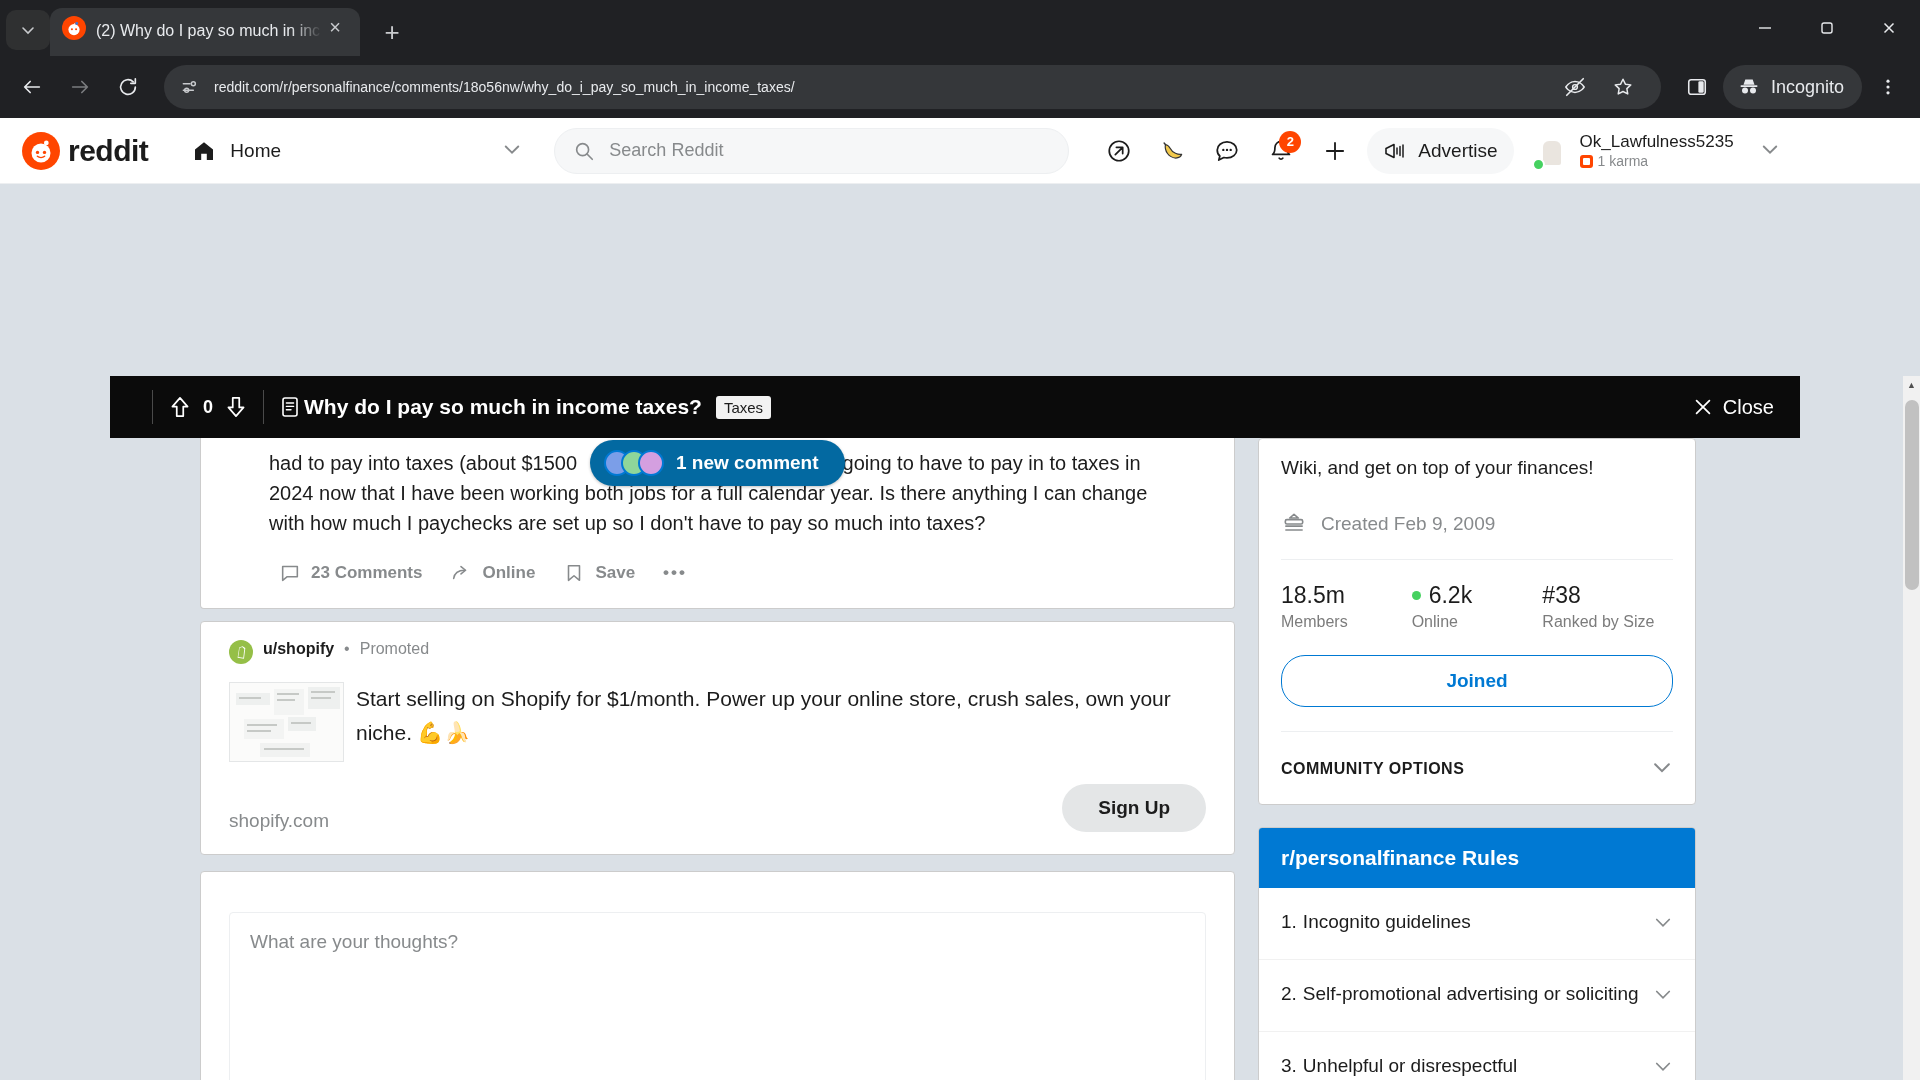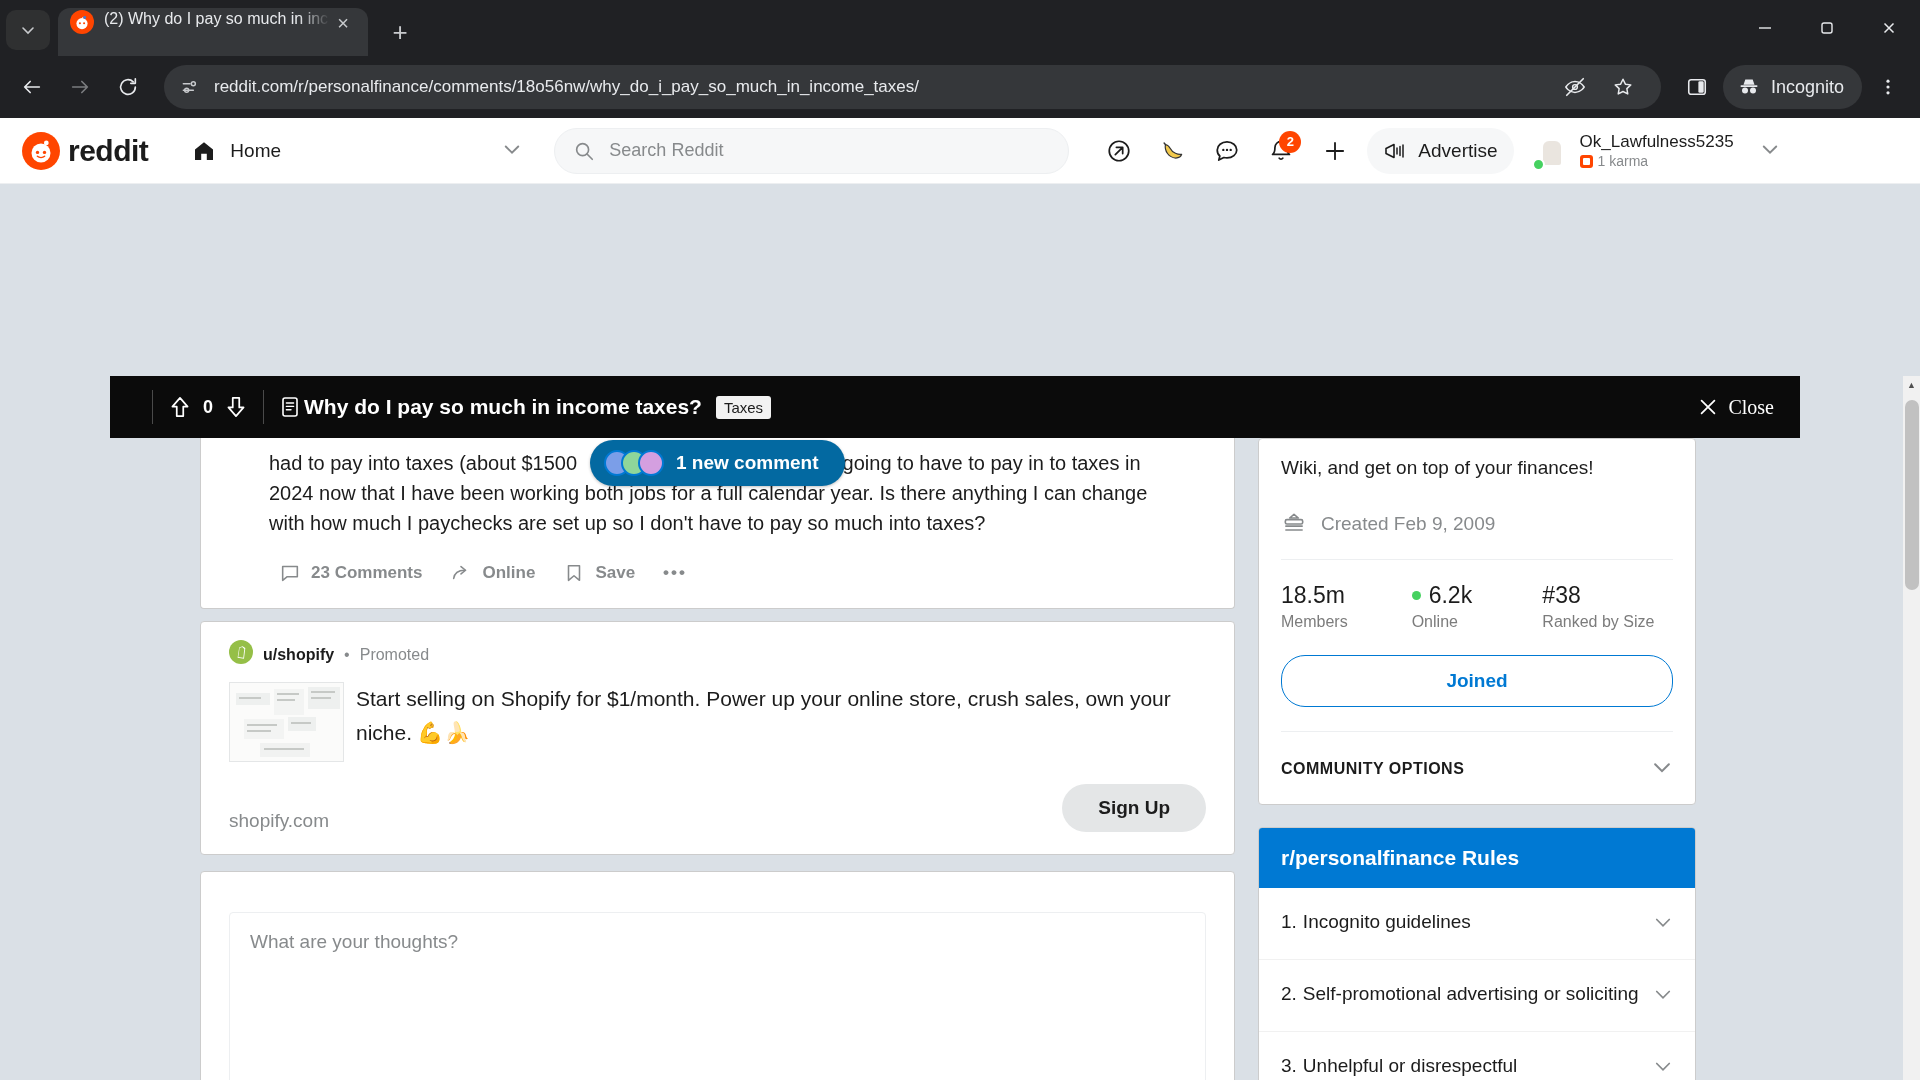--- a/index.html
+++ b/index.html
@@ -13,21 +13,21 @@
   
   .browser-chrome { background: #202124; width: 1920px; }
   .tabstrip { height: 56px; display: flex; align-items: flex-end; padding-left: 6px; position: relative; }
   .tabstrip-chevron {
     width: 44px; height: 40px; margin-bottom: 6px; border-radius: 10px;
     background: #2f3031; display: flex; align-items: center; justify-content: center;
     color: #c8cacd; flex: none;
   }
   .tab {
     height: 48px; width: 310px; background: #35373a; border-radius: 12px 12px 0 0;
-    display: flex; align-items: flex-start; padding: 2px 12px; margin-left: 8px; flex: none;
+    display: flex; align-items: flex-end; padding: 16px 12px; margin-left: 0; flex: none;
     position: relative;
   }
   .tab-favicon {
     width: 24px; height: 24px; border-radius: 50%;
     background: #ff4500; flex: none; margin-right: 10px;
     display:flex;align-items:center;justify-content:center;
   }
   .tab-title {
     color: #e8eaed; font-size: 16px; white-space: nowrap; overflow: hidden;
     flex: 1; mask-image: linear-gradient(to right, #000 86%, transparent 100%);
@@ -43,21 +43,21 @@
   .win-btn svg { display:block; }
 
   .toolbar { height: 62px; display: flex; align-items: center; padding: 0 10px; gap: 4px; }
   .tb-icon { width: 44px; height: 44px; border-radius: 50%; display: flex; align-items: center;
     justify-content: center; color: #e8eaed; flex: none; }
   .omnibox {
     flex: 1; height: 44px; background: #35373a; border-radius: 24px;
     display: flex; align-items: center; padding: 0 16px; margin: 0 10px; gap: 14px;
     min-width: 0;
   }
-  .omnibox-url { color: #e8eaed; font-size: 17px; white-space: nowrap; overflow: hidden; }
+  .omnibox-url { color: #e8eaed; font-size: 14px; white-space: nowrap; overflow: hidden; }
   .omni-right { display: flex; align-items: center; gap: 4px; margin-left: auto; }
   .incognito-pill { height: 44px; border-radius: 24px; background: #35373a; display: flex;
     align-items: center; gap: 10px; padding: 0 18px 0 14px; color: #e8eaed; font-size: 18px; flex:none;}
   .side-panel-btn { width:44px;height:44px;display:flex;align-items:center;justify-content:center;color:#e8eaed;flex:none;}
 
   
   .reddit-header {
     height: 66px; background: #ffffff; display: flex; align-items: center;
     padding: 0 22px; gap: 0; border-bottom: 1px solid #edeff1;
   }
@@ -110,21 +110,21 @@
   
   .overlay-bar {
     position: absolute; left: 110px; top: 192px; width: 1690px; height: 62px;
     background: #0b0b0b; display: flex; align-items: center; padding: 0 0 0 28px; z-index: 6;
   }
   .ov-divider { width:1px; height:34px; background:#4a4a4a; margin:0 14px; flex:none;}
   .ov-vote { display:flex; align-items:center; gap:10px; color:#fff; }
   .ov-score { font-size: 18px; font-weight: 700; color:#fff; }
   .ov-title { color:#fff; font-size: 21px; font-weight: 700; margin-left: 2px; }
   .ov-flair { background:#f2f2f2; color:#1c1c1c; font-size:15px; border-radius:3px; padding:3px 8px; margin-left:14px; font-weight:400;}
-  .ov-close { margin-left:auto; display:flex; align-items:flex-start; gap:9px; color:#fff; font-size:20px; margin-right: 26px; font-family: Liberation Serif, serif;}
+  .ov-close { margin-left:auto; display:flex; align-items:flex-start; gap:9px; color:#fff; font-size:20px; margin-right: 26px;}
 
   
   .main-col { position:absolute; left:200px; top:254px; width: 1035px; }
   .card { background:#fff; border:1px solid #ccc; border-radius:4px; }
 
   .post-card { border-radius:0 0 4px 4px; border-top:none; padding: 0 0 0 0; }
   .post-body { padding: 10px 28px 0 68px; }
   .post-text { font-size: 20px; line-height: 30px; color:#1c1c1c; }
   .post-actions { display:flex; align-items:center; gap:8px; padding: 16px 0 16px 68px; color:#878a8c; font-size:17px; font-weight:700;}
   .pa-item { display:flex; align-items:center; gap:10px; padding: 8px 10px; border-radius:2px; }
@@ -134,21 +134,21 @@
     position:absolute; left:590px; top:256px; height:46px; background:#0369a1;
     border-radius:23px; display:flex; align-items:center; gap:12px; padding: 0 26px 0 14px;
     color:#fff; font-weight:700; font-size:19px; z-index: 7; box-shadow:0 1px 3px rgba(0,0,0,.25);
   }
   .pill-avatars { display:flex; }
   .pa-dot { width:26px;height:26px;border-radius:50%; border:2px solid #0079d3; margin-left:-9px;}
   .pa-dot:first-child{margin-left:0;}
 
   
   .promo-card { margin-top: 12px; padding: 18px 28px 0 28px; }
-  .promo-head { display:flex; align-items:flex-end; gap:10px; font-size:16px; color:#1c1c1c;}
+  .promo-head { display:flex; align-items:flex-start; gap:10px; font-size:16px; color:#1c1c1c;}
   .promo-icon { width:24px;height:24px;border-radius:50%;background:#95bf47;display:flex;align-items:center;justify-content:center;flex:none;}
   .promo-user { font-weight:700; }
   .promo-dot { color:#878a8c; }
   .promo-label { color:#878a8c; }
   .promo-body { display:flex; gap:12px; margin-top:18px; }
   .promo-thumb { width:115px; height:80px; flex:none; border:1px solid #e4e6e7; background:#fbfbfa; position:relative; overflow:hidden;}
   .promo-title { font-size:21px; line-height:34px; color:#1c1c1c; }
   .promo-foot { display:flex; align-items:flex-end; padding: 22px 0 22px 0;}
   .promo-link { color:#878a8c; font-size:19px; }
   .signup-btn { margin-left:auto; background:#e4e6e7; color:#1c1c1c; font-weight:700; font-size:19px;

